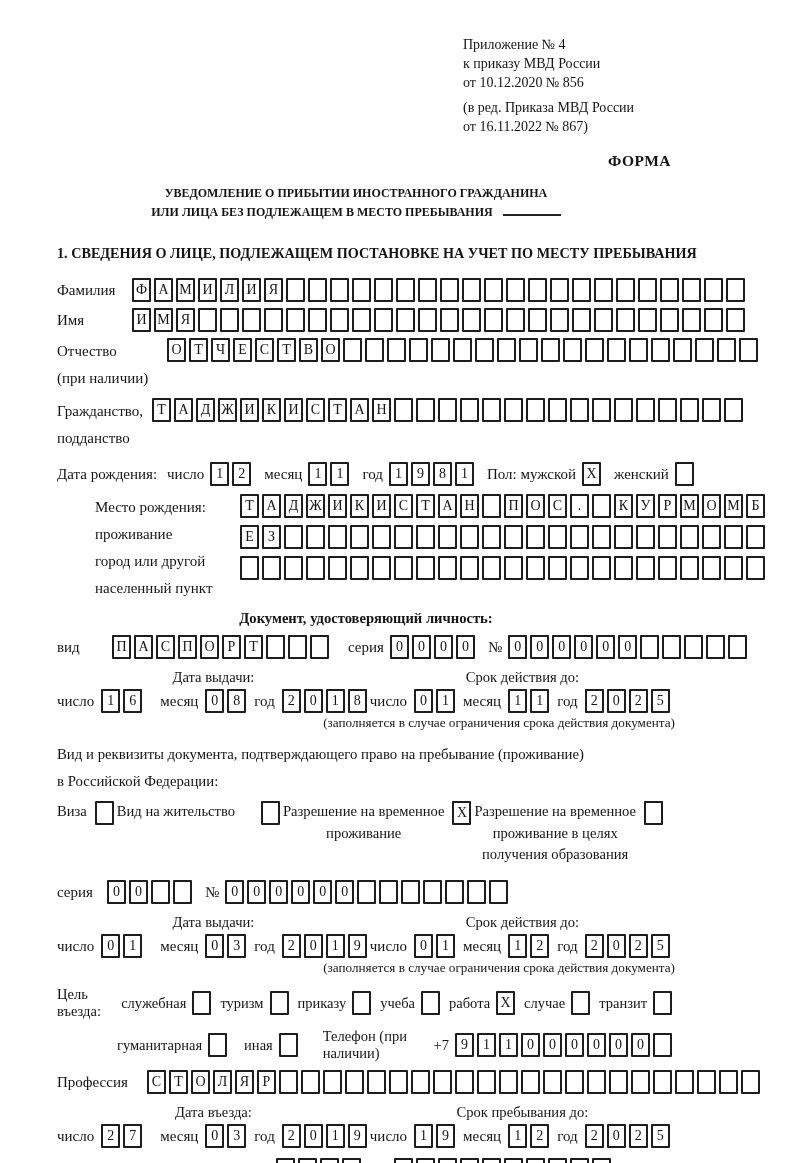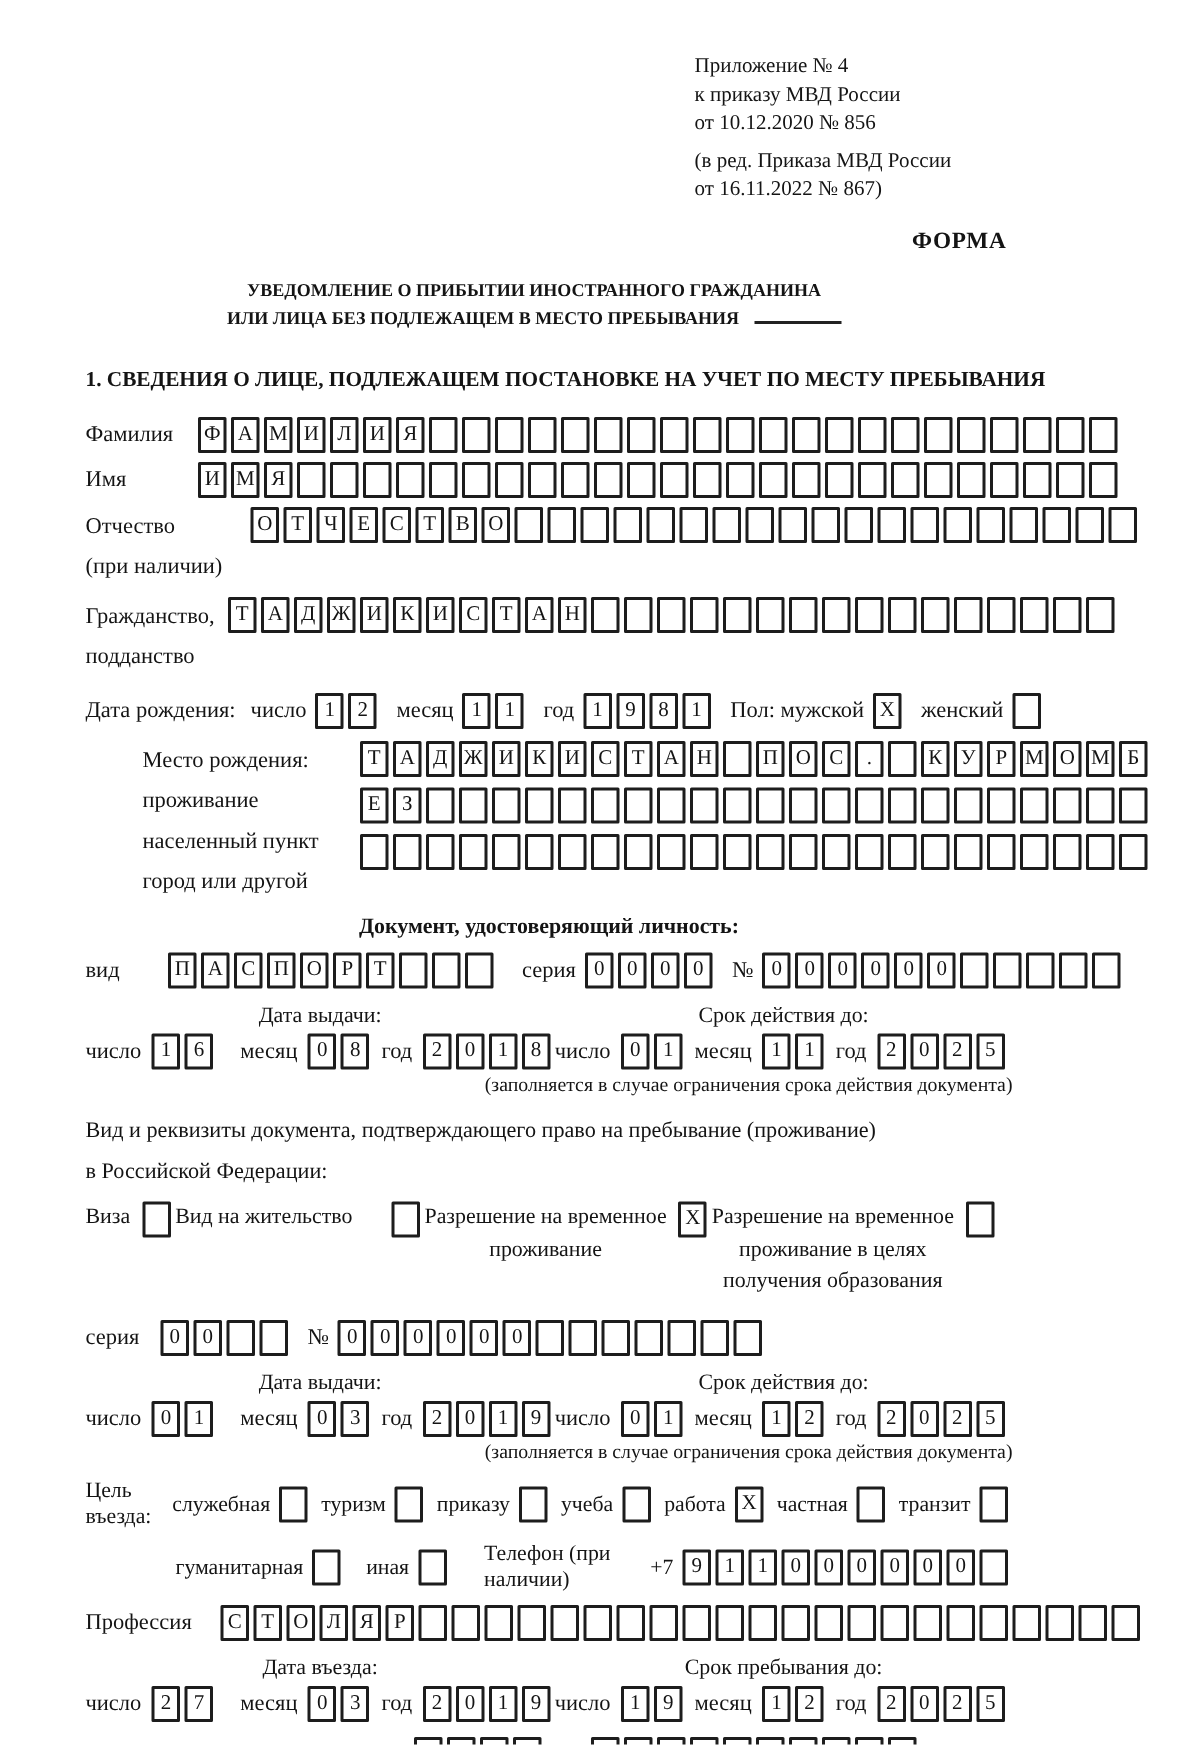--- a/index.html
+++ b/index.html
@@ -251,22 +251,22 @@
     <span class="lbl inline-lbl">женский</span>
     <span class="cells">
         <span class="cell"></span>
       </span>
   </div>
 
   <div class="row row-top" style="margin-top:8px;">
     <span class="lblcol w145">
       <div>Место рождения:</div>
       <div>проживание</div>
+      <div>город или другой</div>
       <div>населенный пункт</div>
-      <div>город или другой</div>
     </span>
     <span class="stack">
       <span class="cells">
           <span class="cell">Т</span>
           <span class="cell">А</span>
           <span class="cell">Д</span>
           <span class="cell">Ж</span>
           <span class="cell">И</span>
           <span class="cell">К</span>
           <span class="cell">И</span>
@@ -558,21 +558,21 @@
         <span class="cell"></span>
       </span>
     <span>учеба</span>
     <span class="cells">
         <span class="cell"></span>
       </span>
     <span>работа</span>
     <span class="cells">
         <span class="cell">X</span>
       </span>
-    <span>частная</span>
+    <span>случае</span>
     <span class="cells">
         <span class="cell"></span>
       </span>
     <span>транзит</span>
     <span class="cells">
         <span class="cell"></span>
       </span>
   </div>
 
   <div class="purpose-row indent60">

